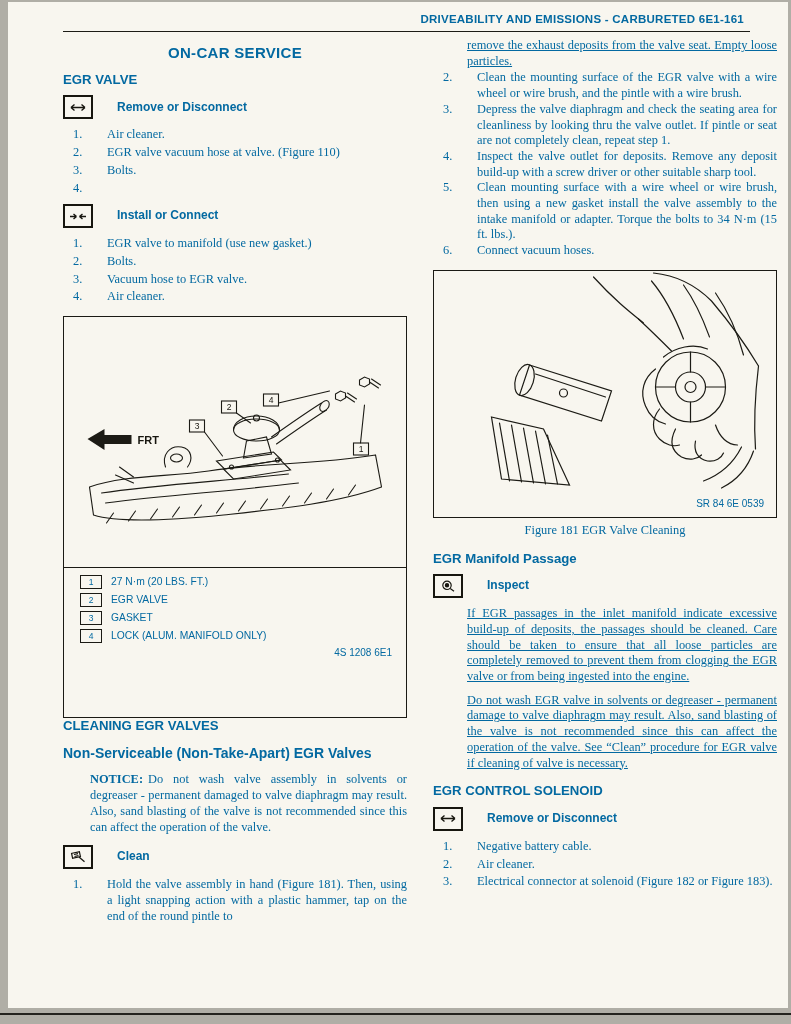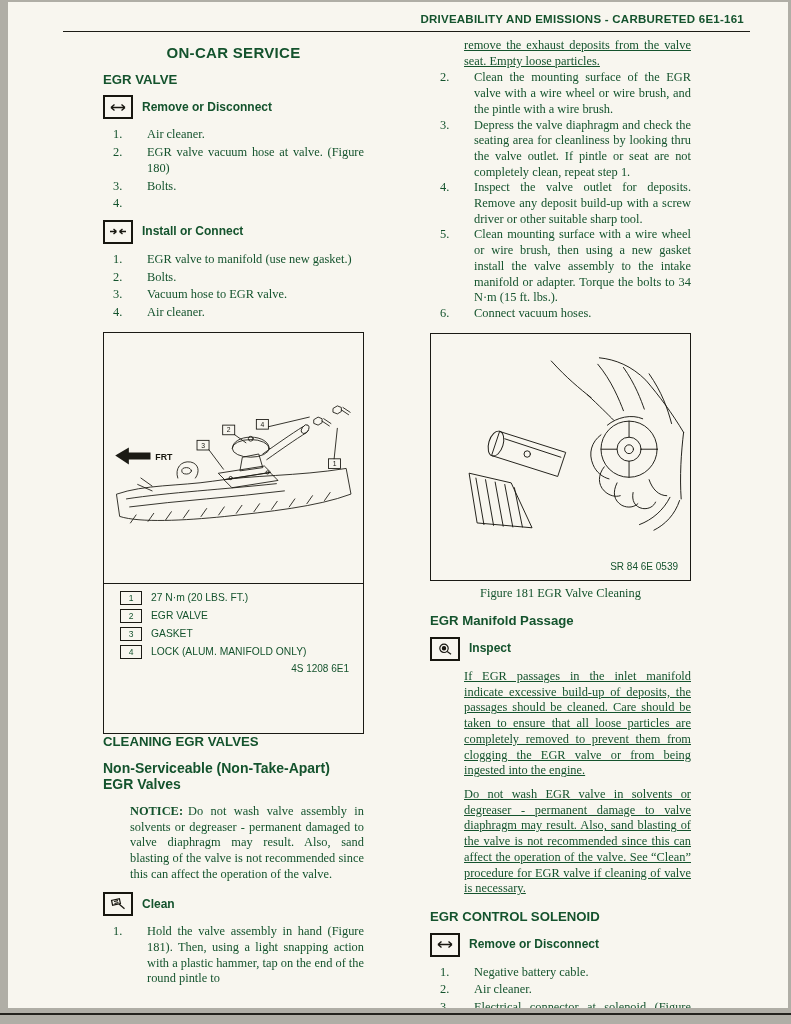--- a/index.html
+++ b/index.html
@@ -1,35 +1,35 @@
 <!DOCTYPE html>
 <html><head>
 <meta charset="utf-8">
 <style>
   html,body{margin:0;padding:0;}
   body{width:791px;height:1024px;background:#b0aea6;position:relative;overflow:hidden;
        font-family:"Liberation Serif",serif;}
   .page{position:absolute;left:8px;top:2px;width:780px;height:1006px;background:#f8f6ef;
-        overflow:hidden;color:#14532d;}
+        overflow:hidden;color:#0369a1;}
   .bottom-line{position:absolute;left:0;top:1013px;width:791px;height:2px;background:#24231e;}
 
   .hdr{text-align:right;padding:11px 44px 0 0;font-family:"Liberation Sans",sans-serif;
        font-weight:bold;font-size:11.5px;letter-spacing:.25px;}
   .hdr-rule{border-top:1.6px solid #1d1c16;margin:6px 38px 0 55px;height:0;}
 
   .columns{display:flex;gap:26px;padding:6px 38px 0 55px;align-items:flex-start;}
-  .col{width:261px;flex:none;font-size:12.4px;line-height:15.7px;margin-left:40px;}
+  .col{width:344px;flex:none;font-size:12.4px;line-height:15.7px;}
 
   .title-center{font-family:"Liberation Sans",sans-serif;font-size:15px;font-weight:bold;
         text-align:center;letter-spacing:.3px;margin:7px 0 11px;}
   .h2{font-family:"Liberation Sans",sans-serif;font-size:13.2px;font-weight:bold;margin:0 0 2px;}
   .h2.mt{margin-top:12px;margin-bottom:7px;}
   .h3{font-family:"Liberation Sans",sans-serif;font-size:14px;font-weight:bold;margin:12px 0 11px;}
 
-  .icon-row{display:flex;align-items:center;gap:9px;margin:8px 0 8px;}
+  .icon-row{display:flex;align-items:center;gap:24px;margin:8px 0 8px;}
   .icon-box{width:26px;height:20px;border:2px solid #17160f;display:flex;align-items:center;
         justify-content:center;flex:none;}
   .icon-box svg{display:block;}
   .icon-label{font-family:"Liberation Sans",sans-serif;font-weight:bold;font-size:12px;}
 
   .steps{margin-bottom:3px;}
   .step{display:flex;}
   .steps.loose .step{margin-bottom:2px;}
   .step .n{flex:none;width:34px;padding-left:10px;}
   .step .t{flex:1;text-align:justify;}
@@ -84,21 +84,21 @@
         <span class="icon-label">Remove or Disconnect</span>
       </div>
 
       <div class="steps loose">
         <div class="step">
           <span class="n">1.</span>
           <span class="t">Air cleaner.</span>
         </div>
         <div class="step">
           <span class="n">2.</span>
-          <span class="t">EGR valve vacuum hose at valve. (Figure 180)</span>
+          <span class="t">EGR valve vacuum hose at valve. (Figure 110)</span>
         </div>
         <div class="step">
           <span class="n">3.</span>
           <span class="t">Bolts.</span>
         </div>
         <div class="step">
           <span class="n">4.</span>
         </div>
       </div>
 

